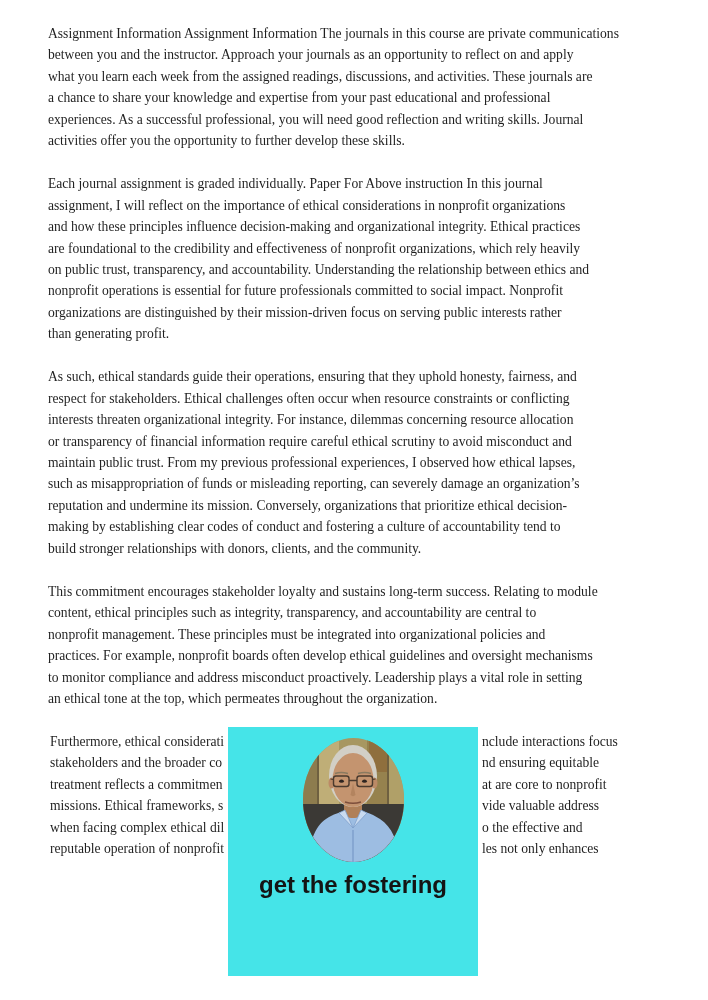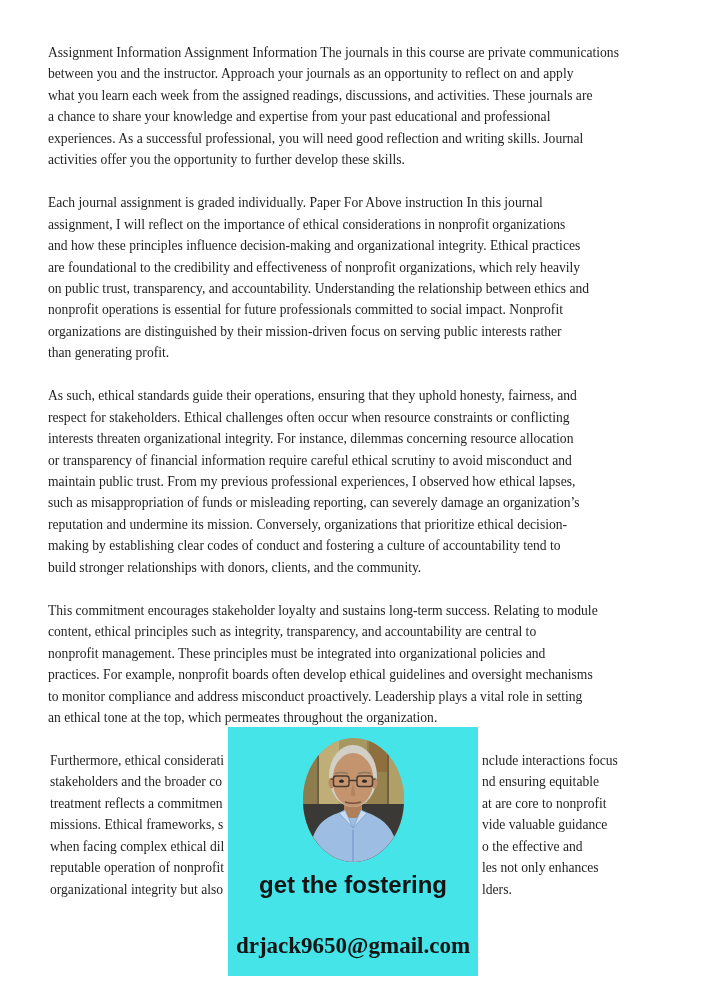--- a/index.html
+++ b/index.html
@@ -12,21 +12,21 @@
   }
   .page {
     position: relative;
     width: 708px;
     height: 1000px;
     background: #ffffff;
   }
   .doc {
     position: absolute;
     left: 48px;
-    top: 42px;
+    top: 23px;
     width: 650px;
     font-family: "Liberation Serif", "DejaVu Serif", serif;
     font-size: 13.6px;
     line-height: 21.45px;
     color: #1f1f1f;
   }
   .para {
     white-space: pre;
     margin: 0 0 21.45px 0;
   }
@@ -127,33 +127,29 @@
       <div class="occ-line">
         <span>stakeholders and the broader co</span>
         <span class="occ-right">nd ensuring equitable</span>
       </div>
       <div class="occ-line">
         <span>treatment reflects a commitmen</span>
         <span class="occ-right">at are core to nonprofit</span>
       </div>
       <div class="occ-line">
         <span>missions. Ethical frameworks, s</span>
-        <span class="occ-right">vide valuable guidance</span>
+        <span class="occ-right">vide valuable address</span>
       </div>
       <div class="occ-line">
         <span>when facing complex ethical dil</span>
         <span class="occ-right">o the effective and</span>
       </div>
       <div class="occ-line">
         <span>reputable operation of nonprofit</span>
         <span class="occ-right">les not only enhances</span>
-      </div>
-      <div class="occ-line">
-        <span>organizational integrity but also</span>
-        <span class="occ-right">lders.</span>
       </div>
     </div>
   </div>
 
   <div class="overlay">
     <div class="photo">
       <svg width="101" height="124" viewBox="0 0 101 124" xmlns="http://www.w3.org/2000/svg">
         <defs>
           <clipPath id="ovalClip">
             <ellipse cx="50.5" cy="62" rx="50.5" ry="62"></ellipse>
@@ -203,16 +199,15 @@
 
           <path d="M 42 64 Q 50 66.4 58 64" stroke="#7d4f3c" stroke-width="1.6" fill="none"></path>
 
           <path d="M 43 70 Q 50 73 57 70" stroke="#a97f5e" stroke-width="1" fill="none" opacity="0.6"></path>
         </g>
       </svg>
     </div>
     <div class="contact-text">
       <div>get the fostering</div>
     </div>
-    <div class="email-text">drjack9650@gmail.com</div>
   </div>
 
 </div>
 
 </body></html>

